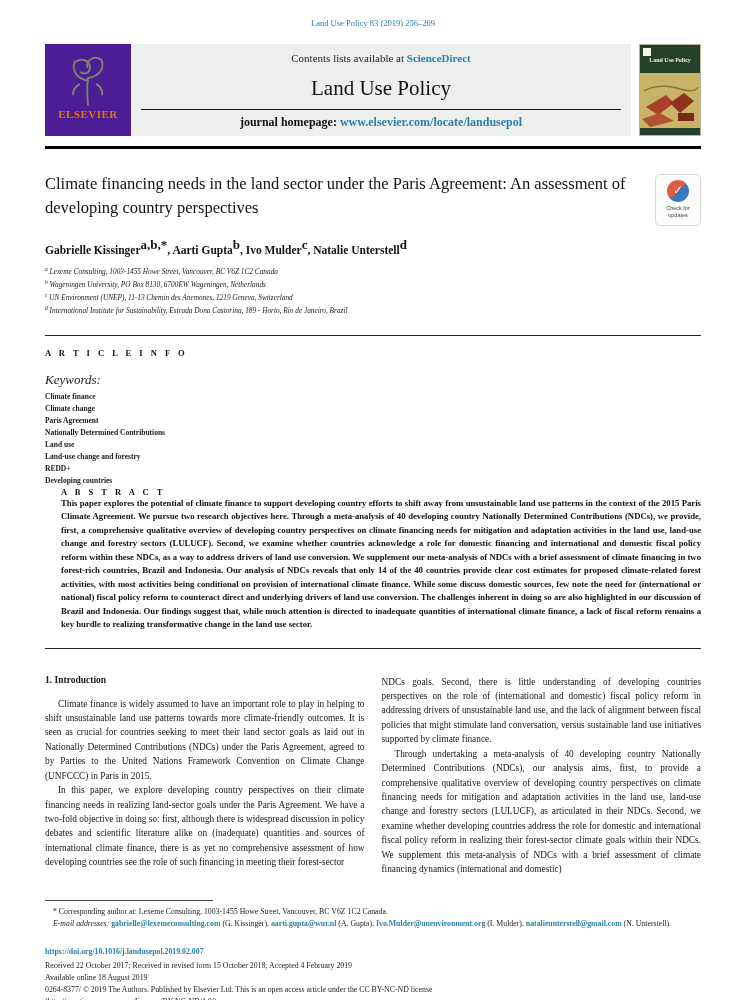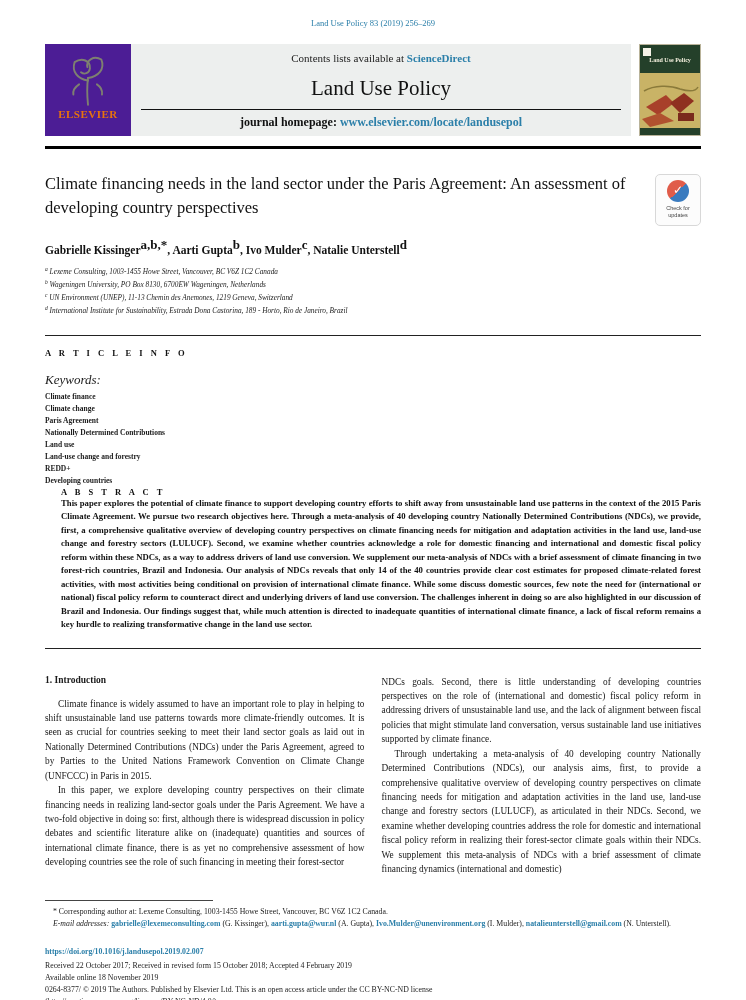--- a/index.html
+++ b/index.html
@@ -239,18 +239,18 @@
     <div class="fn-rule"></div>
     <div class="fn-line"><span class="fn-star-indent">* Corresponding author at: Lexeme Consulting, 1003-1455 Howe Street, Vancouver, BC V6Z 1C2 Canada.</span></div>
     <div class="fn-line">
       <span class="em-label fn-star-indent">E-mail addresses: </span><a class="tealink" href="#">gabrielle@lexemeconsulting.com</a><span> (G. Kissinger), </span><a class="tealink" href="#">aarti.gupta@wur.nl</a><span> (A. Gupta), </span><a class="tealink" href="#">Ivo.Mulder@unenvironment.org</a><span> (I. Mulder), </span><a class="tealink" href="#">natalieunterstell@gmail.com</a><span> (N. Unterstell).</span>
     </div>
   </div>
 
   <div class="footer-block">
     <div class="doi-line"><a class="tealink" href="#">https://doi.org/10.1016/j.landusepol.2019.02.007</a></div>
     <div class="foot-line">Received 22 October 2017; Received in revised form 15 October 2018; Accepted 4 February 2019</div>
-    <div class="foot-line">Available online 18 November 2019</div>
+    <div class="foot-line">Available online 18 August 2019</div>
     <div class="foot-line">0264-8377/ © 2019 The Authors. Published by Elsevier Ltd. This is an open access article under the CC BY-NC-ND license</div>
     <div class="foot-line">(http://creativecommons.org/licenses/BY-NC-ND/4.0/).</div>
   </div>
 
 </div>
 
 </body></html>

